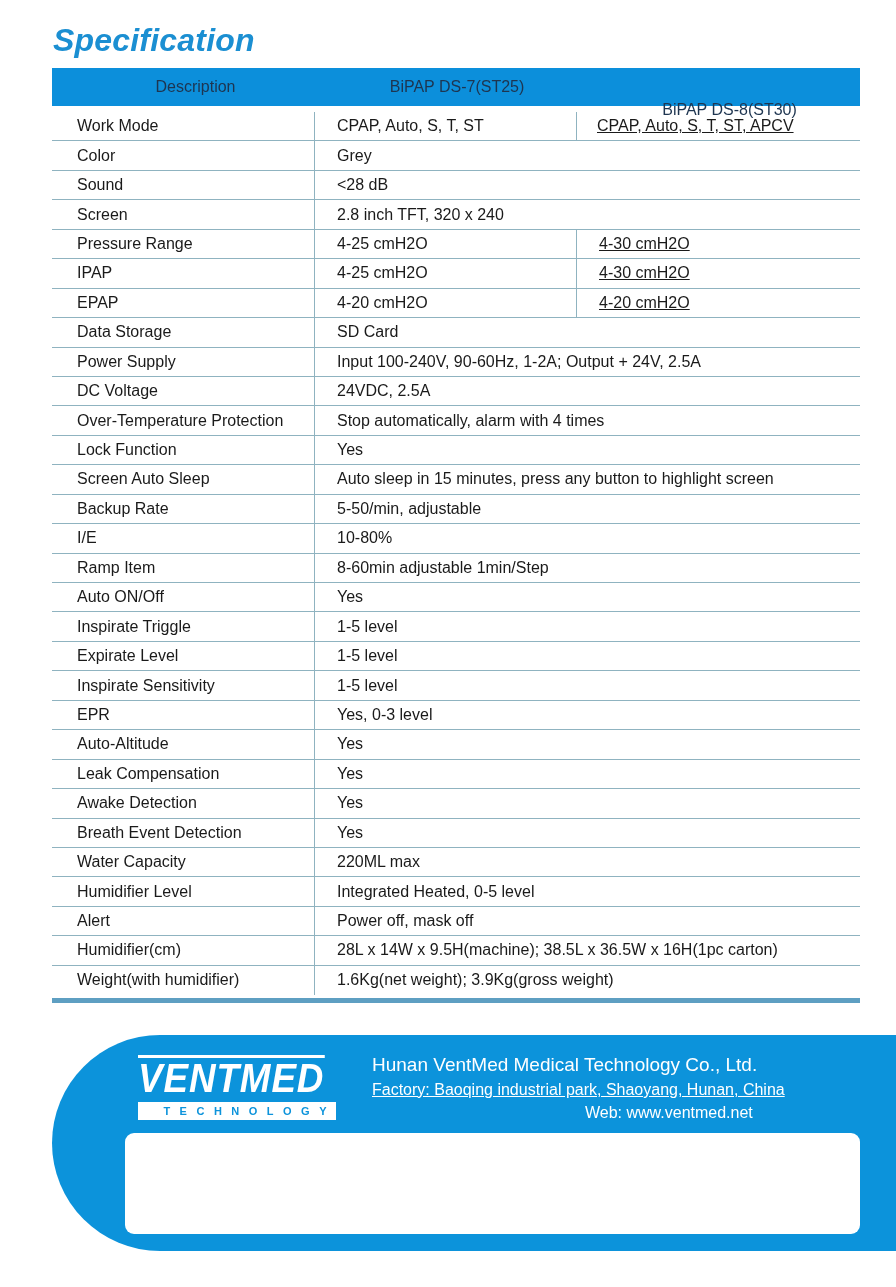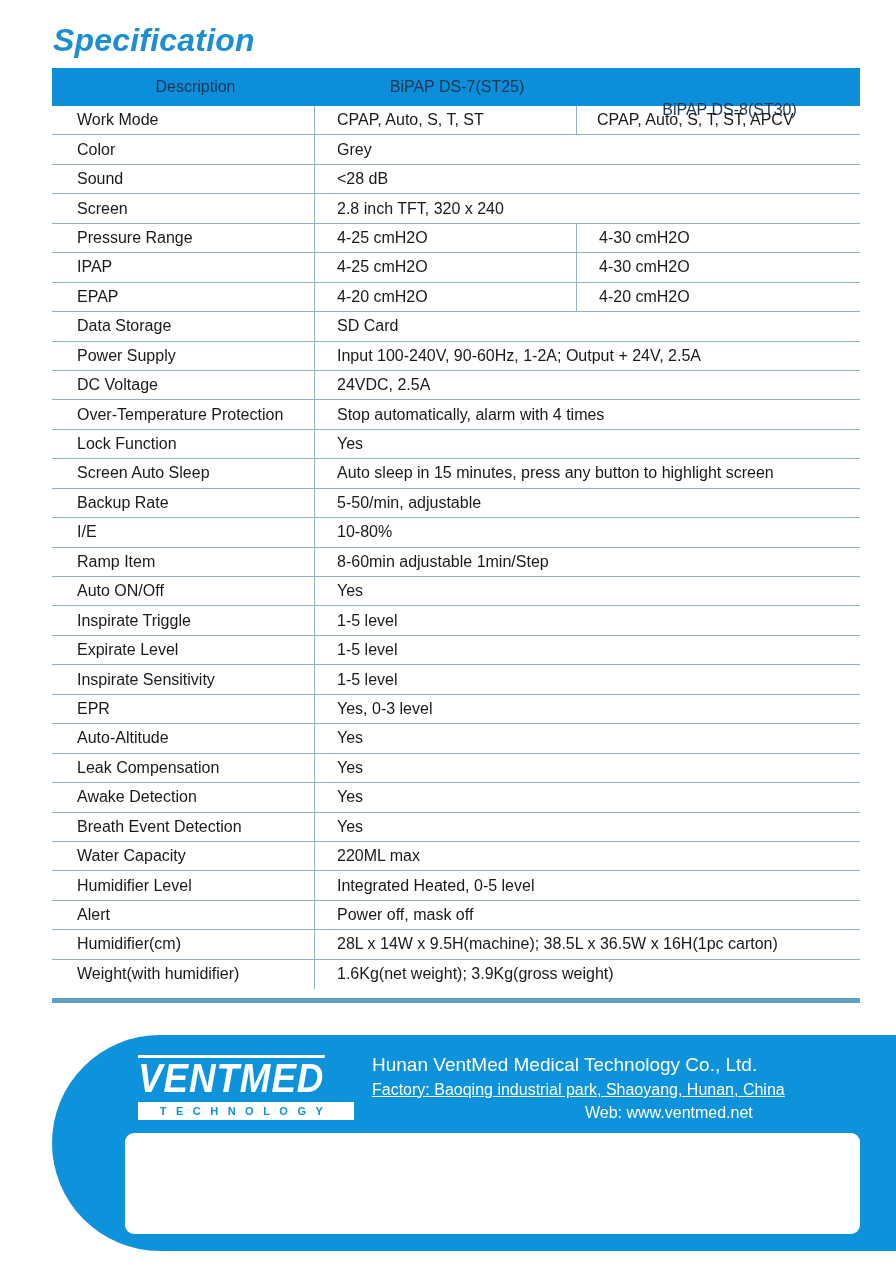--- a/index.html
+++ b/index.html
@@ -5,37 +5,37 @@
   html, body { margin:0; padding:0; }
   body { width:896px; height:1287px; background:#ffffff; position:relative; overflow:hidden;
          font-family:"Liberation Sans", sans-serif; color:#1a1a1a; }
   .title { position:absolute; left:53px; top:22px; font-size:32px; font-weight:bold; font-style:italic;
            color:#1b8fd2; letter-spacing:0.2px; }
   .spec-table { position:absolute; left:52px; top:68px; width:808px; }
   .thead { height:38px; background:#0c8fdb; display:flex; align-items:center; font-size:16px; color:#1e3550;text-align:center; }
   .thead .c1 { width:263px; padding-left:24px; box-sizing:border-box; }
   .thead .c2 { width:262px; padding-left:22px; box-sizing:border-box; }
   .thead .c3 { flex:1; padding-left:22px; box-sizing:border-box;margin-top:46px; }
-  .rows { padding-top:0; }
+  .rows { padding-top:6px; }
   .row { display:flex; height:29.45px; border-bottom:1.5px solid #8fb3c0; box-sizing:border-box; font-size:16px; align-items:center; }
   .row:last-child { border-bottom:none; }
   .row .c1 { width:263px; padding-left:25px; box-sizing:border-box; height:100%; display:flex; align-items:center;
              border-right:1.5px solid #8fb3c0; }
   .row .c2 { padding-left:22px; box-sizing:border-box; height:100%; display:flex; align-items:center; flex:1; }
   .row.split .c2 { flex:none; width:262px; border-right:1.5px solid #8fb3c0; }
-  .row .c3 { flex:1; padding-left:22px; box-sizing:border-box; height:100%; display:flex; align-items:center; }
+  .row .c3 { flex:1; padding-left:22px; box-sizing:border-box; height:100%; display:flex; align-items:center;text-decoration:underline; }
   .row.split.first .c3 { padding-left:20px; }
   .bottom-rule { position:absolute; left:52px; top:998px; width:808px; height:5px; background:#5e9fc2; }
   .footer { position:absolute; left:52px; top:1035px; width:860px; height:216px; background:#0c93db;
             border-radius:110px 0 0 110px; }
   .logo { position:absolute; left:86px; top:20px; width:204px; height:62px; }
   .logo-word { font-size:40px; font-weight:bold; font-style:italic; color:#fff; letter-spacing:1px;
                line-height:40px; transform:scaleX(0.92); transform-origin:left; border-top:3px solid #fff; display:inline-block; padding-top:0; }
   .logo-sub { margin-top:4px; background:#fff; color:#0c93db; font-size:11px; font-weight:bold; letter-spacing:9.5px;
-              text-align:center; height:18px; line-height:18px; width:216px; }
+              text-align:right; height:18px; line-height:18px; width:198px; }
   .company { position:absolute; left:320px; top:19px; font-size:19px; font-weight:normal; color:#ffffff; }
   .factory { position:absolute; left:320px; top:46px; font-size:16px; color:#ffffff;text-decoration:underline; }
   .web { position:absolute; left:533px; top:69px; font-size:16px; color:#ffffff; }
   .white-box { position:absolute; left:73px; top:98px; width:735px; height:101px; background:#fff; border-radius:9px; }
 </style>
 </head>
 <body>
 
 <div class="title">Specification</div>
 

